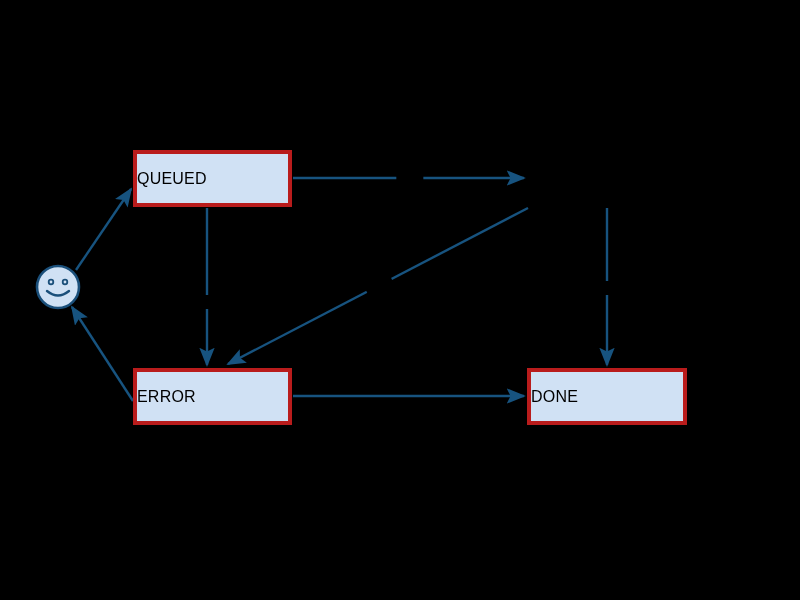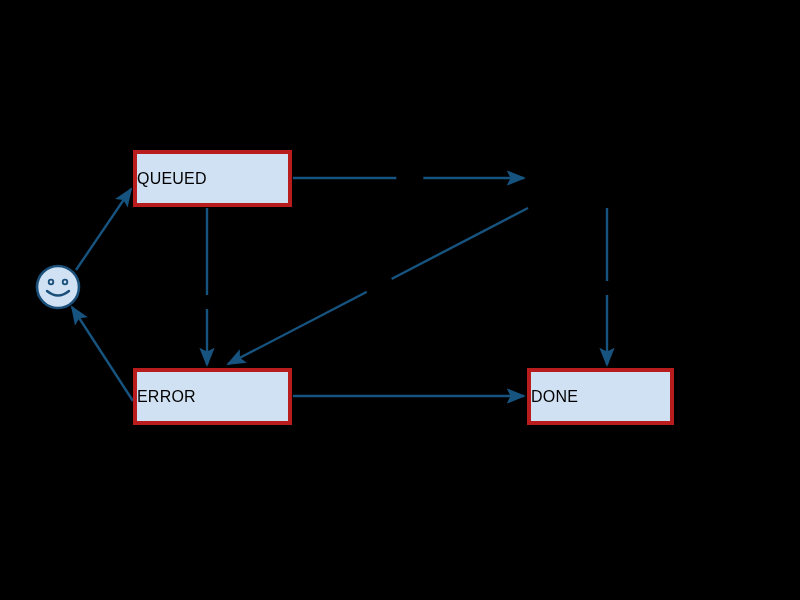--- a/index.html
+++ b/index.html
@@ -95,21 +95,21 @@
 
   <div class="node-box" style="left:133px; top:150px; width:159px; height:57px;">
     <span class="node-label">QUEUED</span>
   </div>
 
 
   <div class="node-box" style="left:133px; top:368px; width:159px; height:57px;">
     <span class="node-label">ERROR</span>
   </div>
 
-  <div class="node-box" style="left:527px; top:368px; width:147px; height:57px;">
+  <div class="node-box" style="left:527px; top:368px; width:160px; height:57px;">
     <span class="node-label">DONE</span>
   </div>
 
   <span class="edge-label" style="left:410px; top:178px;">start</span>
 
   <span class="edge-label" style="left:212px; top:276px;margin-top:26px;">fail</span>
 
   <span class="edge-label" style="left:380px; top:287px; transform:translate(-50%,-50%) rotate(-27.5deg);">retry</span>
 
   <span class="edge-label" style="left:607px; top:288px;">start</span>

